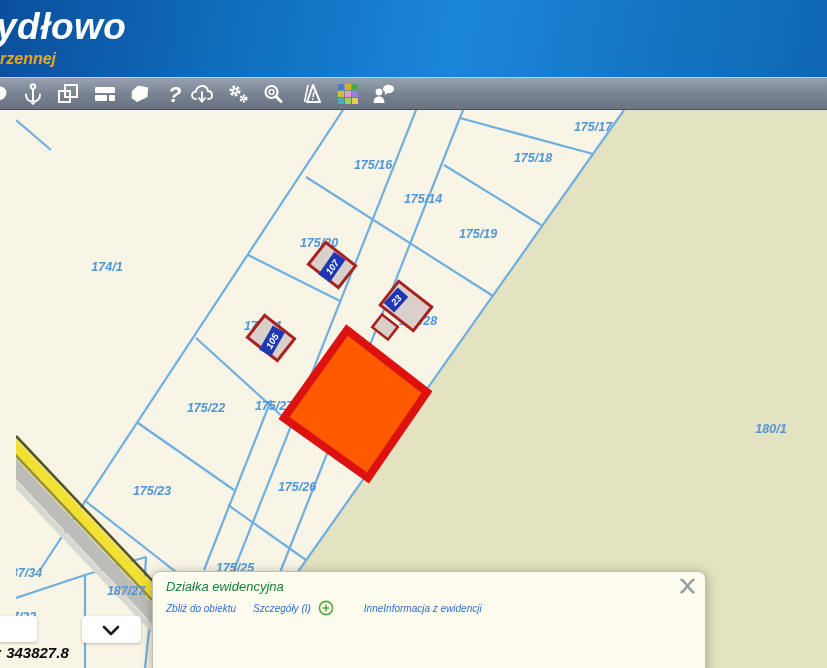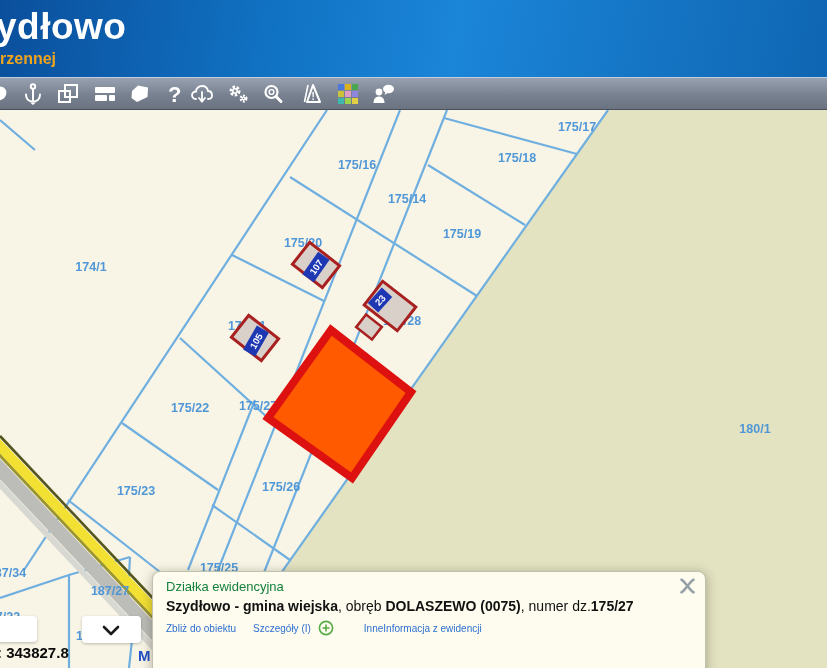--- a/index.html
+++ b/index.html
@@ -1,35 +1,35 @@
 <!DOCTYPE html>
 <html><head>
 <meta charset="utf-8">
 <style>
   html,body{margin:0;padding:0;}
   body{width:827px;height:668px;overflow:hidden;position:relative;
        font-family:"Liberation Sans","DejaVu Sans",sans-serif;background:#f9f5e6;}
-  #stage{position:absolute;inset:0;width:827px;height:668px;overflow:hidden;}
+  #stage{position:absolute;inset:0;width:827px;height:668px;overflow:hidden;font-style:italic;}
 
   
   #header{position:absolute;left:0;top:0;width:827px;height:77px;
     background:linear-gradient(100deg,#0a4f9c 0%,#1173c4 34%,#1b85d8 55%,#0f66b2 100%);}
   #header .title{position:absolute;left:-4px;top:6px;color:#fff;font-size:37px;font-weight:bold;letter-spacing:.5px;}
   #header .subtitle{position:absolute;left:0px;top:50px;color:#f0a41c;font-size:16px;font-weight:bold;}
 
   
   #toolbar{position:absolute;left:0;top:77px;width:827px;height:33px;
     background:linear-gradient(#97a1b1,#78818f 55%,#6b7381);
     border-top:1px solid #c2cedd;border-bottom:1px solid #49505c;box-sizing:border-box;}
   .tbicon{position:absolute;top:4px;width:24px;height:24px;}
   .tbicon svg{width:24px;height:24px;display:block;}
   .tbicon text{font-family:"Liberation Sans",sans-serif;}
 
   
-  #map{position:absolute;left:0;top:110px;width:691px;height:558px;}
+  #map{position:absolute;left:16px;top:110px;width:691px;height:558px;}
   #map svg{display:block;}
   svg text{font-family:"Liberation Sans","DejaVu Sans",sans-serif;}
   .parcel-label{fill:#4f97d7;font-size:12.5px;font-weight:bold;}
   .bldg-label{fill:#ffffff;font-size:9.5px;font-weight:bold;}
 
   
   .white-chip{position:absolute;background:#fff;border-radius:4px;box-shadow:0 1px 3px rgba(0,0,0,.25);}
   #coord-readout{position:absolute;left:-3px;top:644px;font-size:15px;font-weight:bold;color:#0a0a0a;white-space:nowrap;}
   #corner-watermark{position:absolute;left:846px;top:651px;font-size:10px;color:#a16207;}
 
@@ -247,23 +247,20 @@
 
   <div id="popup">
     <div class="ptitle">Działka ewidencyjna</div>
     <svg id="close-x" viewBox="0 0 17 16">
       <path d="M3 2 C6 4 11 12 14 14 M14 2 C11 4 6 12 3 14" fill="none" stroke="#94a0a6" stroke-width="2.6" stroke-linecap="round"></path>
       <circle cx="2.5" cy="1.8" r="1.2" fill="#94a0a6"></circle>
         <circle cx="14.5" cy="1.8" r="1.2" fill="#94a0a6"></circle>
       <circle cx="2.5" cy="14.2" r="1.2" fill="#94a0a6"></circle>
         <circle cx="14.5" cy="14.2" r="1.2" fill="#94a0a6"></circle>
     </svg>
-    <div class="pline2">
-      <b>Szydłowo - gmina wiejska</b><span>, obręb </span><b>DOLASZEWO (0075)</b><span>, numer dz.</span><b>175/27</b>
-    </div>
     <div class="plinks">
       <a class="lk0">Zbliż do obiektu</a>
       <a class="lk1">Szczegóły (I)</a>
       <span class="plus-wrap">
         <svg width="16" height="16" viewBox="0 0 16 16">
           <circle cx="8" cy="8" r="6.6" fill="none" stroke="#55aa44" stroke-width="1.6"></circle>
           <path d="M8 4.5 V11.5 M4.5 8 H11.5" stroke="#55aa44" stroke-width="1.6"></path>
         </svg>
       </span>
       <a class="lk2">Inne</a>

